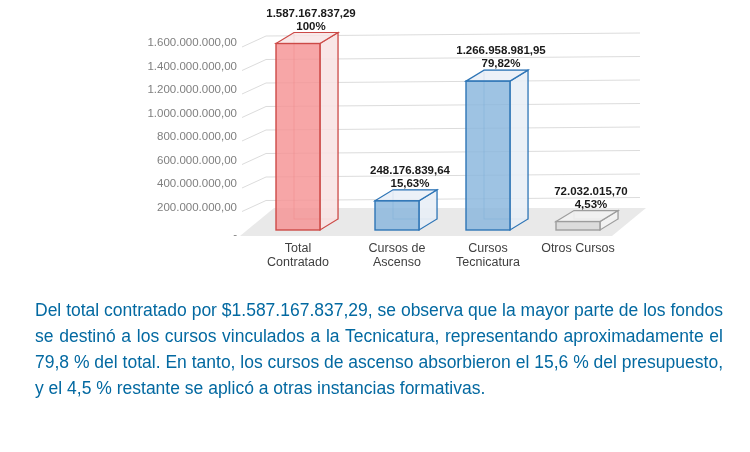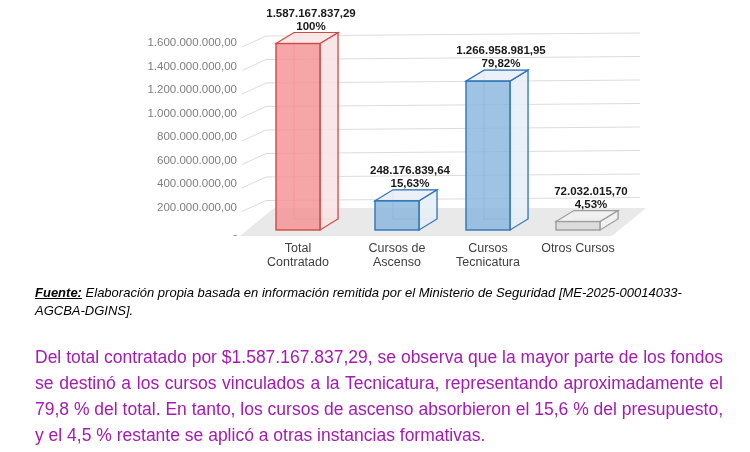--- a/index.html
+++ b/index.html
@@ -11,21 +11,21 @@
   figure{margin:0;}
   svg text{font-family:"Liberation Sans",sans-serif;}
   .chart-wrap{width:750px;height:272px;}
   .source-note{
     margin:12px 0 0 35px;width:690px;
     font-style:italic;font-size:13px;line-height:1.35;color:#000;
   }
   .source-label{font-weight:bold;text-decoration:underline;font-style:italic;}
   .analysis{
     margin:26px 0 0 35px;width:688px;
-    font-size:17.5px;line-height:1.48;text-align:justify;color:#a21caf;
+    font-size:17.5px;line-height:1.48;text-align:justify;color:#0369a1;
   }
 </style>
 </head>
 <body>
 
 <main>
 
   <figure>
     <div class="chart-wrap">
       <svg id="chart-svg" width="750" height="272" viewBox="0 0 750 272">
@@ -81,18 +81,17 @@
           <text x="488" y="266" text-anchor="middle" font-size="12.5" fill="#404040">Tecnicatura</text>
           <rect x="574" y="210.53623815525" width="44" height="8.463761844749996" fill="none" stroke="#9D9D9D" stroke-opacity="0.45" stroke-width="1"></rect>
           <polygon points="600,221.53623815525 618,210.53623815525 618,219 600,230" fill="#F2F2F2" fill-opacity="0.88" stroke="#9D9D9D" stroke-width="1.2"></polygon>
           <polygon points="556,221.53623815525 574,210.53623815525 618,210.53623815525 600,221.53623815525" fill="#F2F2F2" fill-opacity="0.8" stroke="#9D9D9D" stroke-width="1.2"></polygon>
           <rect x="556" y="221.53623815525" width="44" height="8.463761844749996" fill="#D9D9D9" fill-opacity="0.82" stroke="#9D9D9D" stroke-width="1.4"></rect>
           <text x="591" y="194.53623815525" text-anchor="middle" font-size="11.5" font-weight="bold" fill="#1A1A1A">72.032.015,70</text>
           <text x="591" y="207.53623815525" text-anchor="middle" font-size="11.5" font-weight="bold" fill="#1A1A1A">4,53%</text>
           <text x="578" y="252" text-anchor="middle" font-size="12.5" fill="#404040">Otros Cursos</text>
         </svg>
     </div>
-    <figcaption class="source-note"><span class="source-label">Fuente:</span> <span>Elaboración propia basada en información remitida por el Ministerio de Seguridad [ME-2025-00014033-AGCBA-DGINS].</span></figcaption>
   </figure>
 
   <p class="analysis">Del total contratado por $1.587.167.837,29, se observa que la mayor parte de los fondos se destinó a los cursos vinculados a la Tecnicatura, representando aproximadamente el 79,8 % del total. En tanto, los cursos de ascenso absorbieron el 15,6 % del presupuesto, y el 4,5 % restante se aplicó a otras instancias formativas.</p>
 
 </main>
 
 </body></html>

